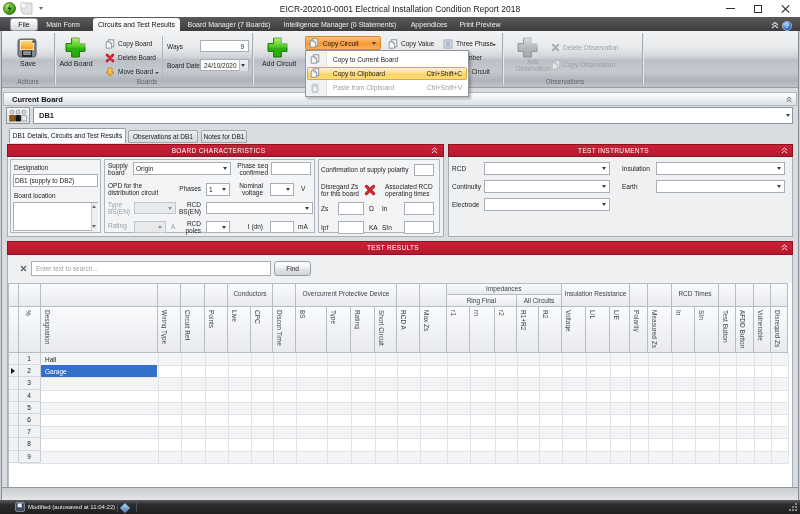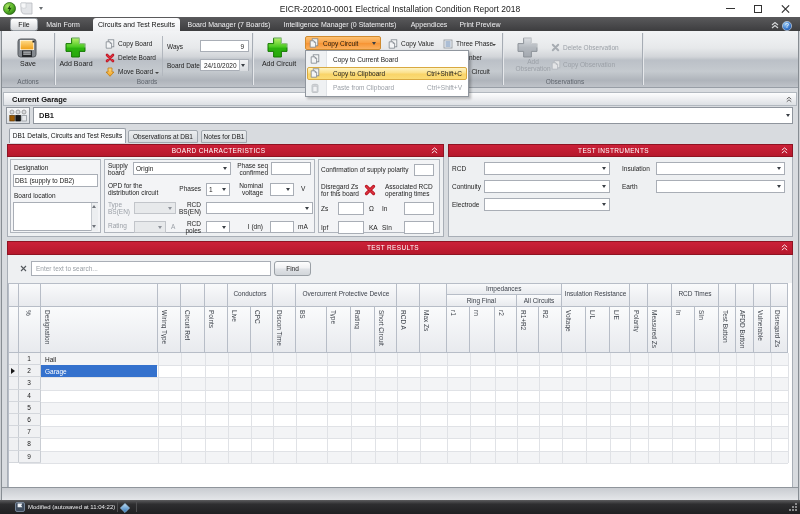--- a/index.html
+++ b/index.html
@@ -166,21 +166,21 @@
     <path d="M2 2 L8 8 M8 2 L2 8" stroke="#a7acb2" stroke-width="2.2" stroke-linecap="round"></path>
   </svg>
 <div class="lbl gray" style="left:563px;top:44px;">Delete Observation</div>
 <svg class="abs" style="left:551px;top:60px;" width="10" height="10" viewBox="0 0 10 10">
     <rect x="3.2" y="0.8" width="5.6" height="7" fill="#e4e5e7" stroke="#b0b4ba" stroke-width="0.8"></rect>
     <path d="M1.2 2.8 L5 2.8 L6.6 4.4 L6.6 9.2 L1.2 9.2 Z" fill="#e4e5e7" stroke="#b0b4ba" stroke-width="0.8"></path>
     <path d="M5 2.8 L5 4.4 L6.6 4.4" fill="none" stroke="#b0b4ba" stroke-width="0.7"></path>
   </svg>
 <div class="lbl gray" style="left:563px;top:61px;">Copy Observation</div>
 <div class="abs" style="left:3px;top:92px;width:794px;height:14px;background:linear-gradient(180deg,#fdfdfe,#dde0e4);border:1px solid #b2b8bf;"></div>
-<div class="lbl" style="left:12px;top:95px;font-size:7.5px;font-weight:bold;color:#111;">Current Garage</div>
+<div class="lbl" style="left:12px;top:95px;font-size:7.5px;font-weight:bold;color:#111;">Current Board</div>
 <svg class="abs" style="left:786px;top:96px;" width="6" height="7" viewBox="0 0 8 8">
     <path d="M1 3.6 L4 1 L7 3.6 M1 7 L4 4.4 L7 7" stroke="#555" stroke-width="1.2" fill="none"></path>
   </svg>
 <div class="abs" style="left:6px;top:107px;width:24px;height:17px;background:linear-gradient(180deg,#f7f8f9,#dcdfe3);border:1px solid #8f959d;"></div>
 <svg class="abs" style="left:9px;top:109px;" width="18" height="13" viewBox="0 0 18 13">
 <circle cx="3" cy="3" r="2" fill="#d9dbde" stroke="#888" stroke-width="0.7"></circle>
     <circle cx="9" cy="3" r="2" fill="#d9dbde" stroke="#888" stroke-width="0.7"></circle>
     <circle cx="15" cy="3" r="2" fill="#d9dbde" stroke="#888" stroke-width="0.7"></circle>
 <rect x="0.8" y="6.5" width="4.6" height="5.5" fill="#9e5a00" stroke="#5d3500" stroke-width="0.7"></rect>
 <rect x="6.8" y="6.5" width="4.6" height="5.5" fill="#1b1b1b" stroke="#000" stroke-width="0.7"></rect>

